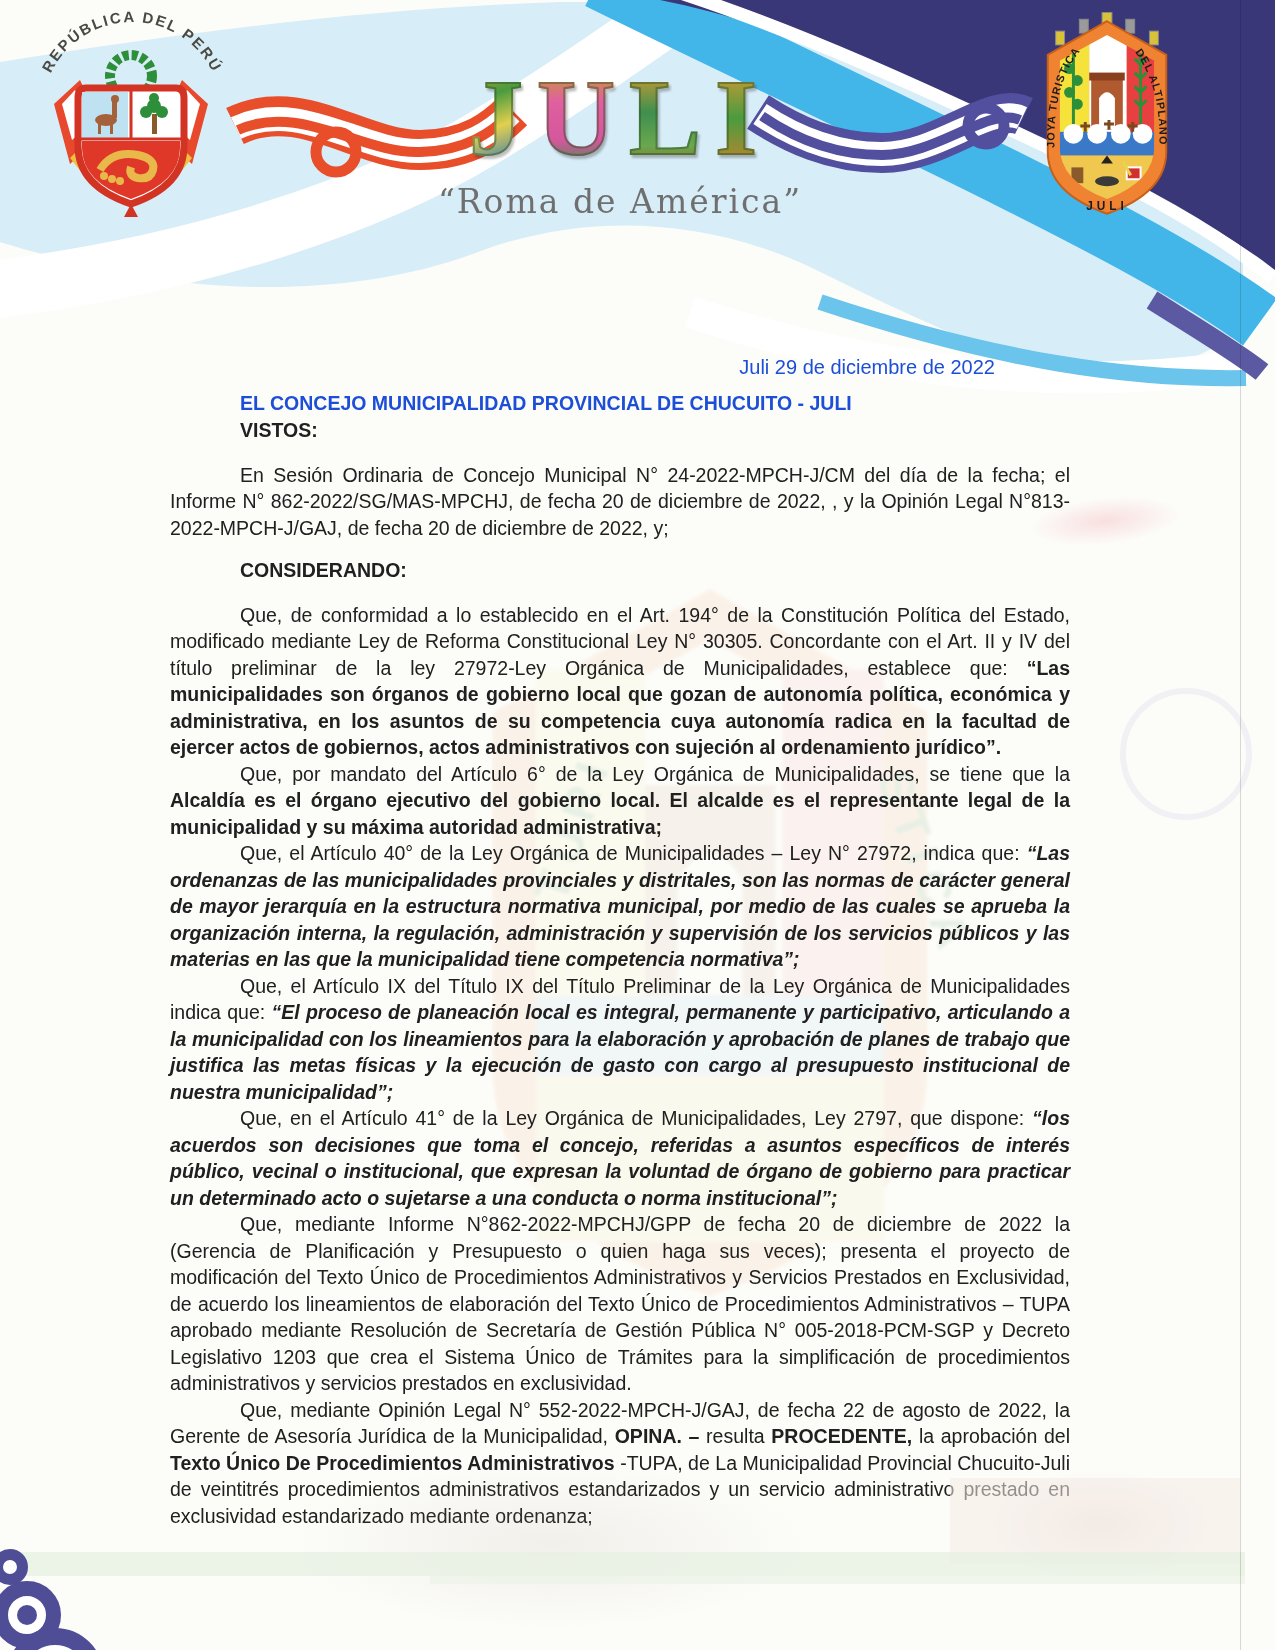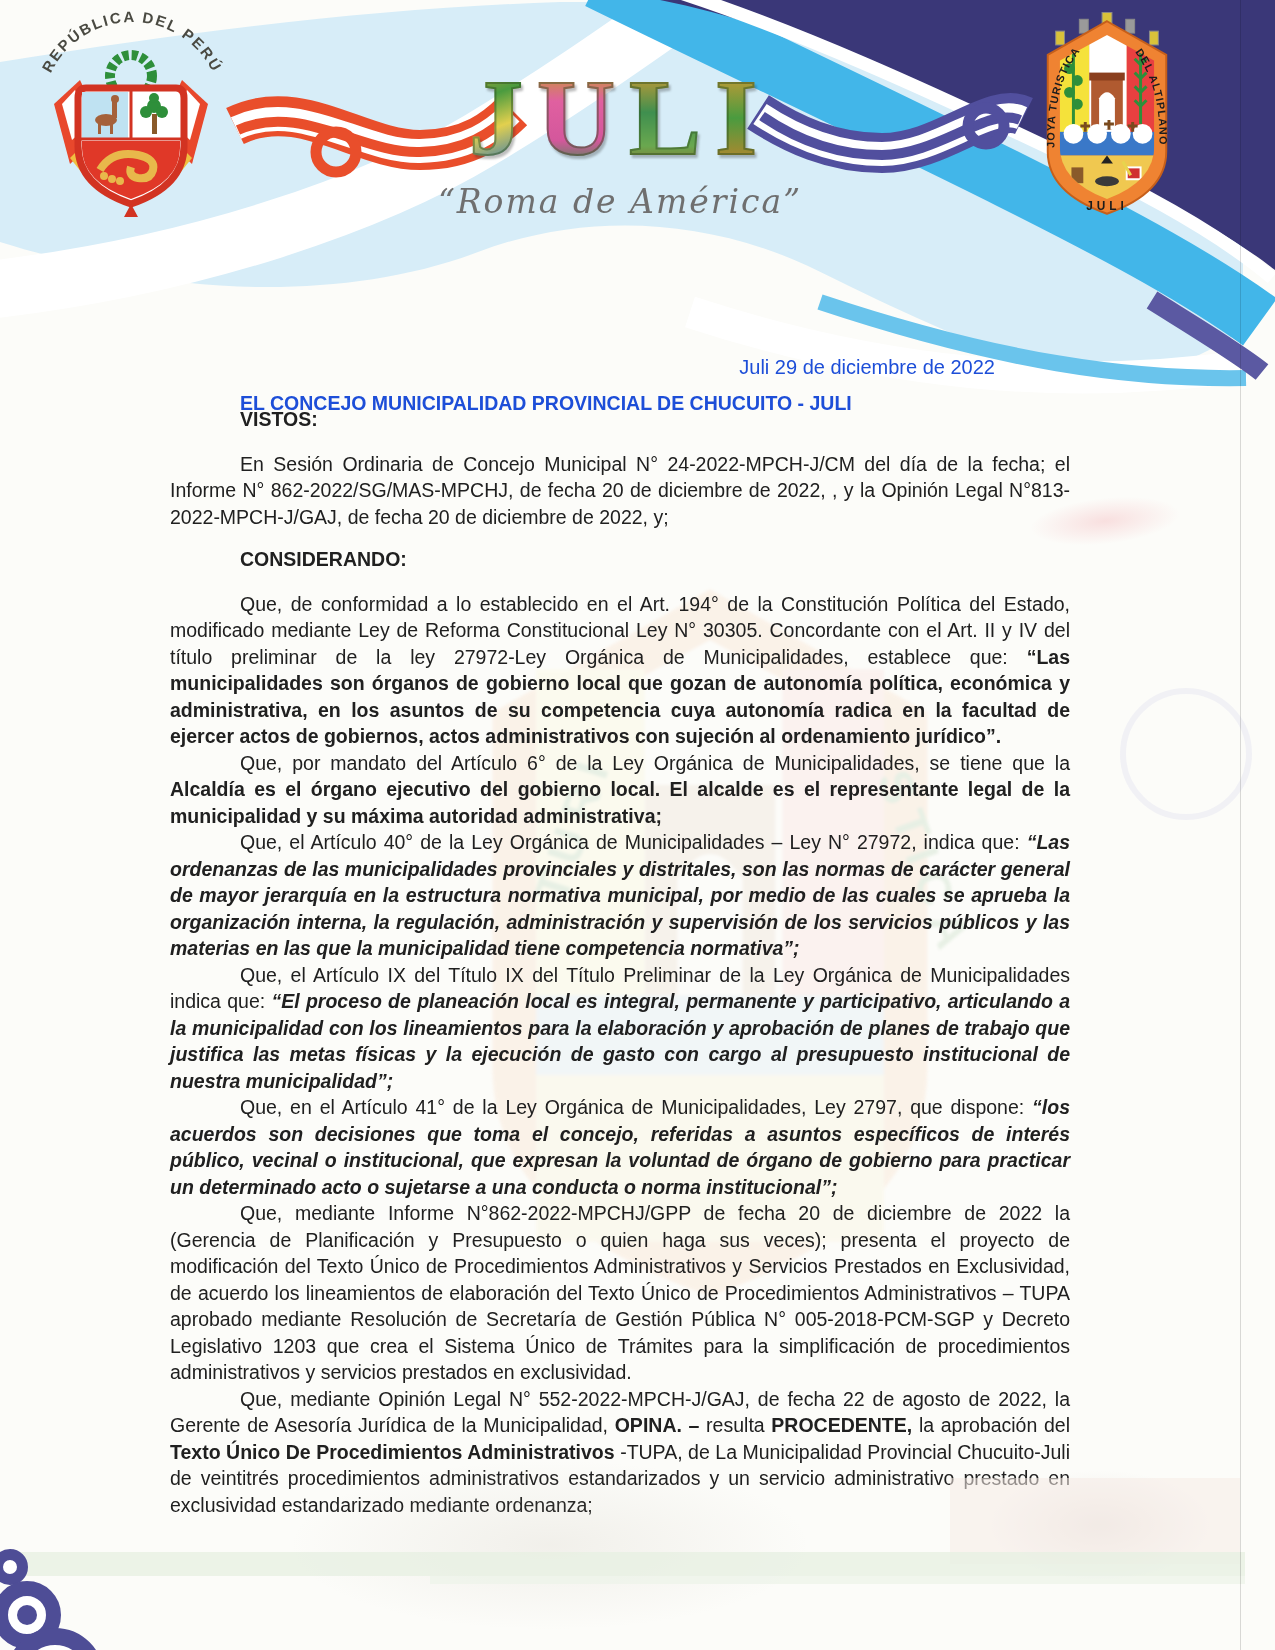--- a/index.html
+++ b/index.html
@@ -31,39 +31,39 @@
   .jl-3{color:#58a04a;}
   @supports ((-webkit-background-clip:text) or (background-clip:text)){
     .juli-letter{color:transparent;-webkit-background-clip:text;background-clip:text;}
     .jl-0{background-image:linear-gradient(160deg,#b8a23a 5%,#4a9b3f 30%,#e2d04e 55%,#3f7fae 85%);}
     .jl-1{background-image:linear-gradient(180deg,#c79a35 8%,#e060a0 35%,#d4579c 70%,#3f8f4f 95%);}
     .jl-2{background-image:linear-gradient(180deg,#c79a35 10%,#3f8f4f 45%,#6aa84f 75%,#8a6a2a 95%);}
     .jl-3{background-image:linear-gradient(180deg,#c79a35 10%,#4a9b3f 50%,#b8862d 90%);}
   }
   .motto{
     position:absolute;left:320px;top:182px;width:600px;text-align:center;
-    font-family:"DejaVu Serif",serif;font-style:italic;font-size:33px;color:#6f6f6f;letter-spacing:2px;
+    font-family:"DejaVu Serif",serif;font-size:33px;color:#6f6f6f;letter-spacing:2px;
   }
   .emblem{position:absolute;}
   .emblem-peru{left:26px;top:8px;width:210px;height:230px;}
   .emblem-juli{left:1028px;top:12px;width:158px;height:215px;}
 
   
   .watermark{position:absolute;left:420px;top:460px;width:580px;height:980px;opacity:.10;filter:blur(1.5px);pointer-events:none;}
 
   
   .doc-title-wrap{position:absolute;left:170px;top:300px;width:900px;text-align:center;}
   .doc-title{
     display:inline-block;font-family:"Liberation Serif",serif;font-weight:bold;font-size:30px;color:#17171f;
     border-bottom:3px solid #14142c;padding:0 2px 2px;letter-spacing:-0.2px;white-space:nowrap;
   }
   .doc-date{position:absolute;left:170px;top:356px;width:825px;text-align:right;font-size:20px;color:#1d4ed8;}
   .doc-addressee{position:absolute;left:240px;top:392px;font-size:19.5px;font-weight:bold;color:#1d4ed8;}
   .doc-body{
-    position:absolute;left:170px;top:406px;width:900px;
+    position:absolute;left:170px;top:417px;width:900px;
     font-size:19.5px;line-height:26.5px;text-align:justify;color:#202020;
   }
   .sec-heading{font-weight:bold;margin:16px 0 18px 70px;}
   .sec-heading:first-child{margin-top:0;}
   .para{margin:0;text-indent:70px;}
   .para .b{font-weight:bold;}
   .para .i{font-style:italic;}
 
   
   .ghost{position:absolute;pointer-events:none;}

